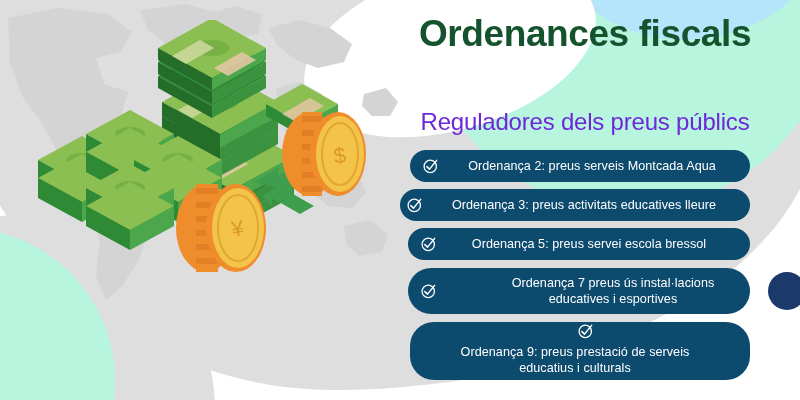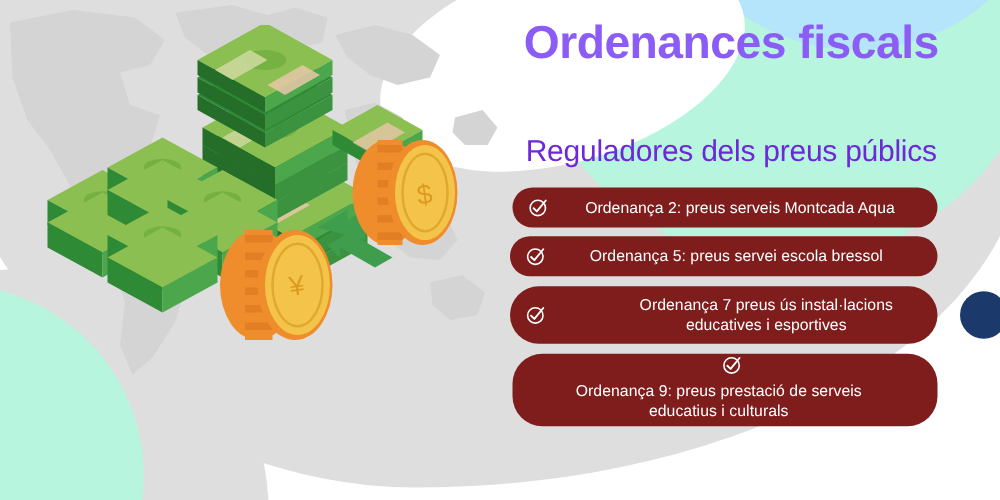--- a/index.html
+++ b/index.html
@@ -65,21 +65,21 @@
   .content {
     position: absolute;
     left: 385px; top: 0;
     width: 415px; height: 400px;
   }
   .title {
     position: absolute;
     left: 0; top: 14px;
     width: 400px;
     text-align: center;
-    color: #8b5cf6;
+    color: #14532d;
     font-size: 37px;
     font-weight: bold;
     line-height: 1.08;
     letter-spacing: -0.4px;
   }
   .subtitle {
     position: absolute;
     left: 0; top: 108px;
     width: 400px;
     text-align: center;
@@ -92,21 +92,21 @@
   .pill-list {
     position: absolute;
     left: 0; top: 150px;
     width: 415px;
   }
   .pill-row { position: relative; }
   .pill {
     position: relative;
     display: flex;
     align-items: center;
-    background: #7f1d1d;
+    background: #0c4a6e;
     border-radius: 22px;
     color: #ffffff;
     min-height: 32px;
     box-sizing: border-box;
     z-index: 2;
   }
   .pill.two-line { min-height: 46px; border-radius: 24px; }
 
   .pill-check { flex: 0 0 auto; display: block; margin-left: 12px; }
   .pill-label {
@@ -327,20 +327,29 @@
       <div class="pill-row row-1">
         <div class="pill">
           <svg class="pill-check" width="18" height="18" viewBox="0 0 24 24">
             <circle cx="11" cy="12.5" r="8.2" fill="none" stroke="#ffffff" stroke-width="1.7"></circle>
             <path d="M6.5 12.8 L10 16.2 L19.5 4.5" fill="none" stroke="#ffffff" stroke-width="2" stroke-linecap="round" stroke-linejoin="round"></path>
           </svg>
           <span class="pill-label">Ordenança 2: preus serveis Montcada Aqua</span>
         </div>
       </div>
 
+      <div class="pill-row row-2">
+        <div class="pill">
+          <svg class="pill-check" width="18" height="18" viewBox="0 0 24 24">
+            <circle cx="11" cy="12.5" r="8.2" fill="none" stroke="#ffffff" stroke-width="1.7"></circle>
+            <path d="M6.5 12.8 L10 16.2 L19.5 4.5" fill="none" stroke="#ffffff" stroke-width="2" stroke-linecap="round" stroke-linejoin="round"></path>
+          </svg>
+          <span class="pill-label">Ordenança 3: preus activitats educatives lleure</span>
+        </div>
+      </div>
 
       <div class="pill-row row-3">
         <div class="pill">
           <svg class="pill-check" width="18" height="18" viewBox="0 0 24 24">
             <circle cx="11" cy="12.5" r="8.2" fill="none" stroke="#ffffff" stroke-width="1.7"></circle>
             <path d="M6.5 12.8 L10 16.2 L19.5 4.5" fill="none" stroke="#ffffff" stroke-width="2" stroke-linecap="round" stroke-linejoin="round"></path>
           </svg>
           <span class="pill-label">Ordenança 5: preus servei escola bressol</span>
         </div>
       </div>

